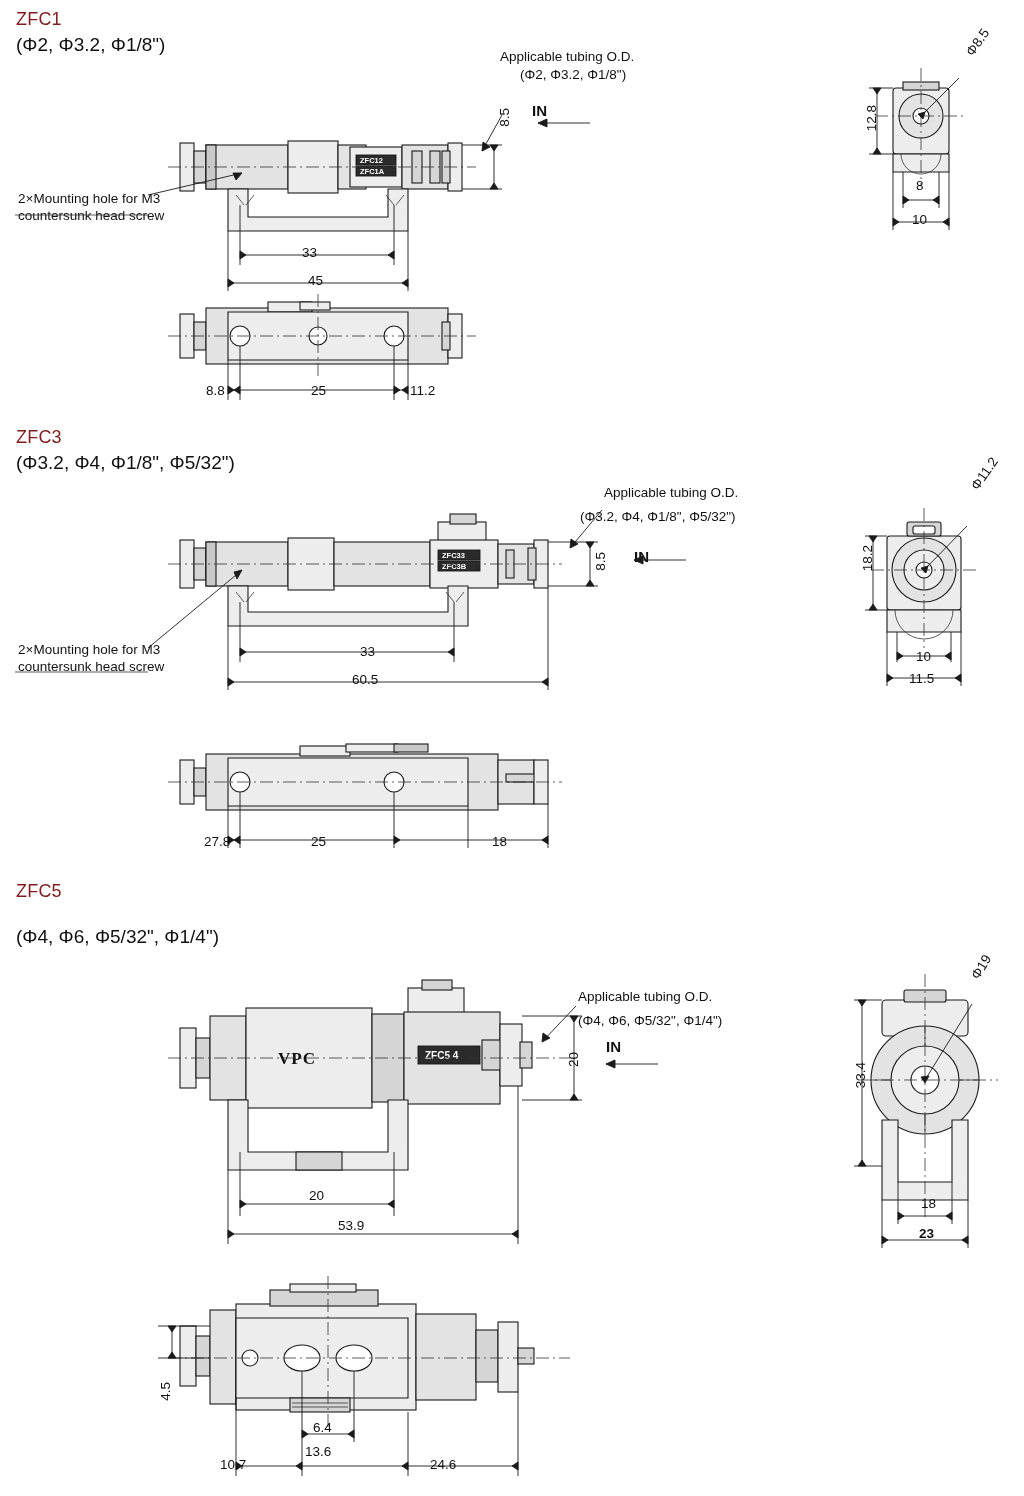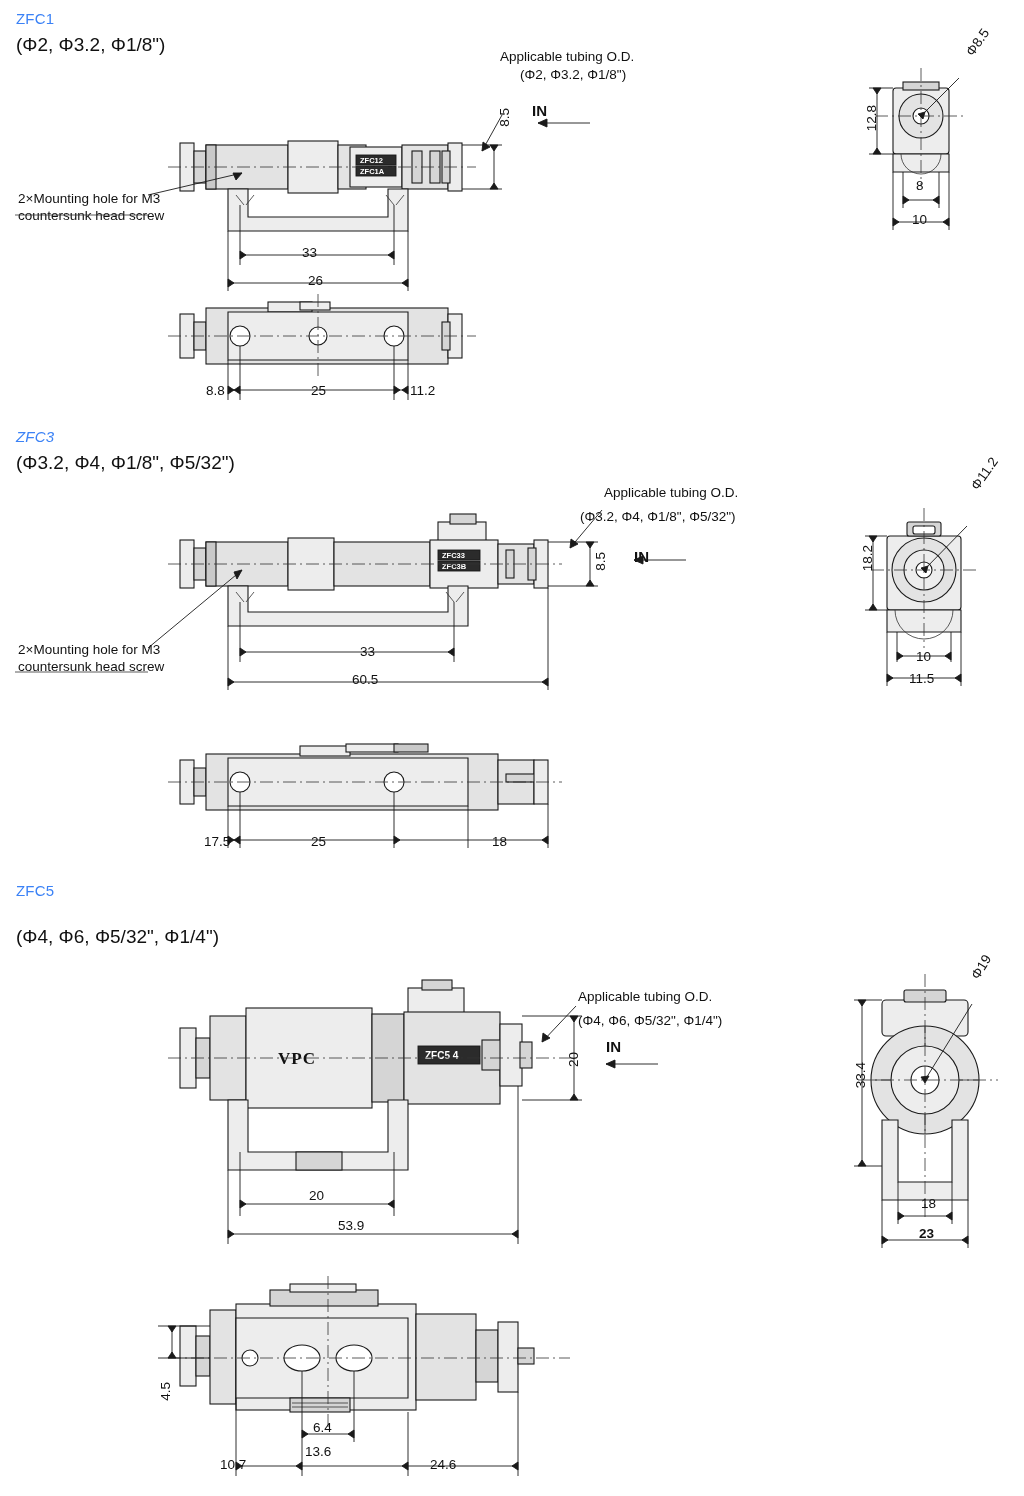--- a/index.html
+++ b/index.html
@@ -1,19 +1,19 @@
 <!DOCTYPE html>
 <html><head>
 <meta charset="utf-8">
 <style>
   html,body{margin:0;padding:0;background:#ffffff;}
   body{font-family:"Liberation Sans", sans-serif; color:#111; -webkit-font-smoothing:antialiased;}
   #page{position:relative;width:1024px;height:1496px;overflow:hidden;background:#fff;}
   .abs{position:absolute;}
-  .ttl{font-size:15px;line-height:26px;letter-spacing:.2px;color:#3b82f6;}
+  .ttl{font-size:18px;line-height:26px;letter-spacing:.2px;color:#7f1d1d;}
   .sub{font-size:19px;line-height:26px;color:#111;}
   .note{font-size:13.5px;line-height:17px;color:#111;}
   .dim{font-size:13.5px;color:#111;}
   .dimv{font-size:13.5px;color:#111;writing-mode:vertical-rl;transform:rotate(180deg);}
   .inlbl{font-size:15px;font-weight:bold;color:#111;}
   .rot{transform-origin:left top;}
   svg{display:block;overflow:visible;}
   .lnthin{stroke:#333;stroke-width:.8;fill:none;}
   .ctr{stroke:#333;stroke-width:.8;fill:none;stroke-dasharray:13 4 2 4;}
   .body1{fill:#e3e3e3;stroke:#1a1a1a;stroke-width:1.1;}
@@ -95,21 +95,21 @@
 
     <line class="dimline" x1="388" y1="68" x2="440" y2="68"></line>
     <path class="tick" d="M388 68 l9 -4 0 8 z" fill="#1a1a1a"></path>
 
     <path class="lead" d="M-2 140 L92 118"></path>
     <path class="tick" d="M92 118 l-9 0 3 7 z" fill="#1a1a1a"></path>
     <line class="lnthin" x1="-135" y1="160" x2="-2" y2="160"></line>
   </svg>
 
   <div class="abs dim" style="left:302px;top:245px;">33</div>
-  <div class="abs dim" style="left:308px;top:273px;">26</div>
+  <div class="abs dim" style="left:308px;top:273px;">45</div>
   <div class="abs dimv" style="left:497px;top:108px;">8.5</div>
 
   <svg class="abs" style="left:150px;top:290px;" width="420" height="130">
     <rect class="body3" x="30" y="24" width="14" height="44"></rect>
     <rect class="body2" x="44" y="32" width="12" height="28"></rect>
     <rect class="body1" x="56" y="18" width="242" height="56"></rect>
     <rect class="body3" x="118" y="12" width="44" height="10"></rect>
     <rect class="body3" x="150" y="12" width="30" height="8"></rect>
     <rect class="body3" x="298" y="24" width="14" height="44"></rect>
     <rect class="body2" x="292" y="32" width="8" height="28"></rect>
@@ -167,21 +167,21 @@
     <line class="dimline" x1="38" y1="162" x2="94" y2="162"></line>
     <path class="tick" d="M38 158 l6 4 -6 4 z" fill="#1a1a1a"></path>
     <path class="tick" d="M94 158 l-6 4 6 4 z" fill="#1a1a1a"></path>
   </svg>
 
   <div class="abs dim rot" style="left:963px;top:50px;transform:rotate(-55deg);">Φ8.5</div>
   <div class="abs dimv" style="left:864px;top:105px;">12.8</div>
   <div class="abs dim" style="left:916px;top:178px;">8</div>
   <div class="abs dim" style="left:912px;top:212px;">10</div>
 
-  <div class="abs ttl" style="left:16px;top:424px;font-style:italic;">ZFC3</div>
+  <div class="abs ttl" style="left:16px;top:424px;">ZFC3</div>
   <div class="abs sub" style="left:16px;top:450px;">(Φ3.2, Φ4, Φ1/8", Φ5/32")</div>
 
   <div class="abs note" style="left:604px;top:484px;">Applicable tubing O.D.</div>
   <div class="abs note" style="left:580px;top:508px;">(Φ3.2, Φ4, Φ1/8", Φ5/32")</div>
   <div class="abs inlbl" style="left:634px;top:548px;">IN</div>
 
   <div class="abs note" style="left:18px;top:641px;">2×Mounting hole for M3</div>
   <div class="abs note" style="left:18px;top:658px;">countersunk head screw</div>
 
   <svg class="abs" style="left:150px;top:500px;" width="460" height="210">
@@ -263,21 +263,21 @@
     <line class="dimline" x1="398" y1="74" x2="398" y2="118"></line>
     <line class="dimline" x1="78" y1="110" x2="90" y2="110"></line>
     <path class="tick" d="M78 106 l6 4 -6 4 z" fill="#1a1a1a"></path>
     <path class="tick" d="M90 106 l-6 4 6 4 z" fill="#1a1a1a"></path>
     <line class="dimline" x1="90" y1="110" x2="244" y2="110"></line>
     <line class="dimline" x1="244" y1="110" x2="398" y2="110"></line>
     <path class="tick" d="M244 106 l6 4 -6 4 z" fill="#1a1a1a"></path>
     <path class="tick" d="M398 106 l-6 4 6 4 z" fill="#1a1a1a"></path>
   </svg>
 
-  <div class="abs dim" style="left:204px;top:834px;">17.5</div>
+  <div class="abs dim" style="left:204px;top:834px;">27.8</div>
   <div class="abs dim" style="left:311px;top:834px;">25</div>
   <div class="abs dim" style="left:492px;top:834px;">18</div>
 
   <svg class="abs" style="left:855px;top:490px;" width="170" height="200">
     <rect class="body3" x="32" y="46" width="74" height="74" rx="3"></rect>
     <rect class="body2" x="52" y="32" width="34" height="14" rx="2"></rect>
     <rect class="white" x="58" y="36" width="22" height="8" rx="2"></rect>
     <circle class="body1" cx="69" cy="80" r="32"></circle>
     <circle class="body3" cx="69" cy="80" r="20"></circle>
     <circle class="white" cx="69" cy="80" r="8"></circle>

